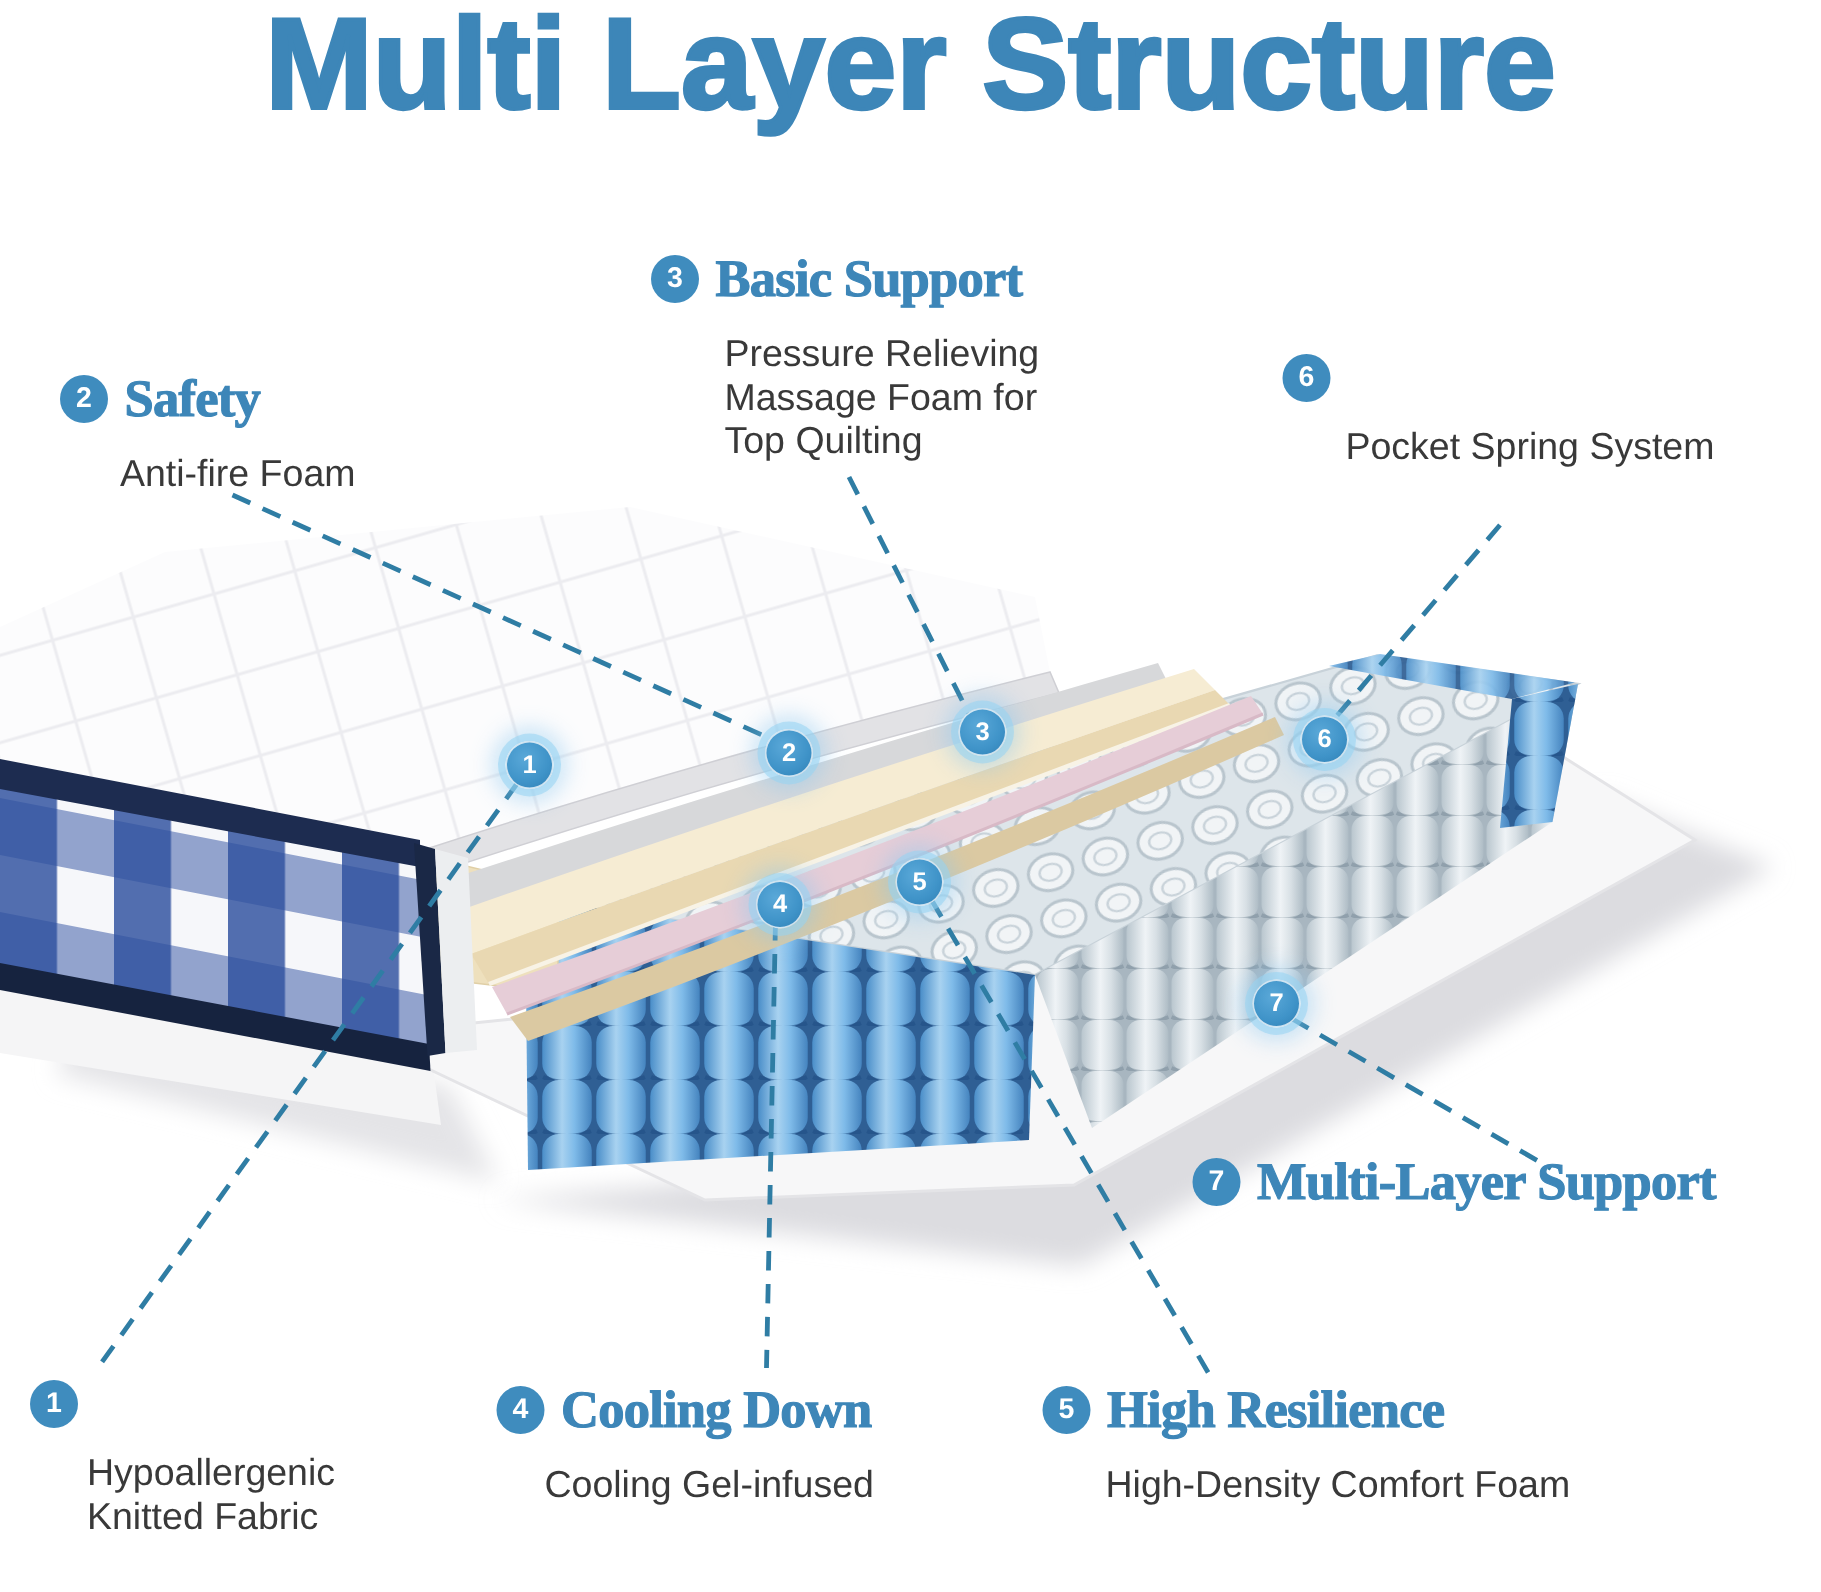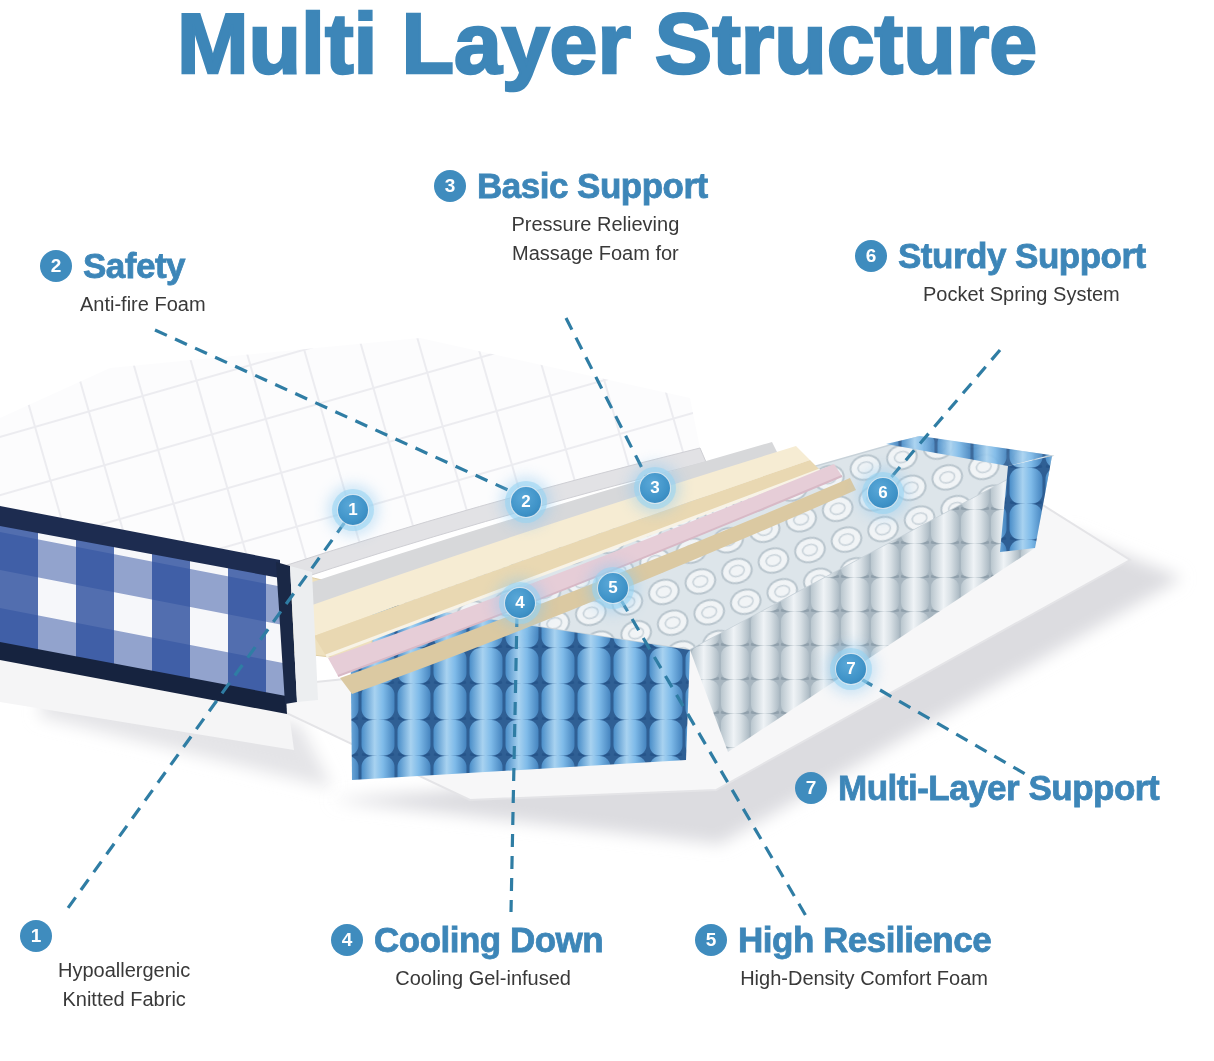--- a/index.html
+++ b/index.html
@@ -18,24 +18,24 @@
   .callout{position:absolute;}
   .co-head{display:flex;align-items:center;gap:11px;}
   .num-badge{
     flex:0 0 auto;width:32px;height:32px;border-radius:50%;
     background:#3f8cbe;color:#ffffff;
     display:flex;align-items:center;justify-content:center;
     font-size:19px;font-weight:bold;
   }
   .co-title{
     font-size:35px;font-weight:bold;color:#3d86b8;
-    white-space:nowrap;letter-spacing:-0.5px;
+    white-space:nowrap;letter-spacing:-0.5px;font-family:Liberation Serif, serif;
     -webkit-text-stroke:0.8px #3d86b8;
   }
-  .co-sub{margin-top:4px;font-size:20px;line-height:29px;color:#393939;text-align:center;}
+  .co-sub{margin-top:16px;font-size:25px;line-height:29px;color:#393939;}
   .co-sub div{white-space:nowrap;}
   .marker{
     position:absolute;width:30px;height:30px;border-radius:50%;
     background:radial-gradient(circle at 40% 35%, #5aa8d8 0%, #3f93c8 60%, #2f7fb4 100%);
     color:#fff;display:flex;align-items:center;justify-content:center;
     font-size:17px;font-weight:bold;
     box-shadow:0 0 0 5px rgba(150,212,242,0.55), 0 0 14px 9px rgba(140,200,240,0.45);
     border:1px solid rgba(255,255,255,0.75);
   }
 </style>
@@ -159,27 +159,27 @@
   </div>
 
   <div class="callout" style="left:434px;top:166px">
     <div class="co-head">
       <span class="num-badge">3</span>
       <span class="co-title">Basic Support</span>
     </div>
     <div class="co-sub" style="padding-left:49px">
       <div>Pressure Relieving</div>
       <div>Massage Foam for</div>
+      <div>Top Quilting</div>
     </div>
   </div>
 
   <div class="callout" style="left:855px;top:236px">
     <div class="co-head">
       <span class="num-badge">6</span>
-      <span class="co-title">Sturdy Support</span>
     </div>
     <div class="co-sub" style="padding-left:42px">
       <div>Pocket Spring System</div>
     </div>
   </div>
 
   <div class="callout" style="left:795px;top:768px">
     <div class="co-head">
       <span class="num-badge">7</span>
       <span class="co-title">Multi-Layer Support</span>

